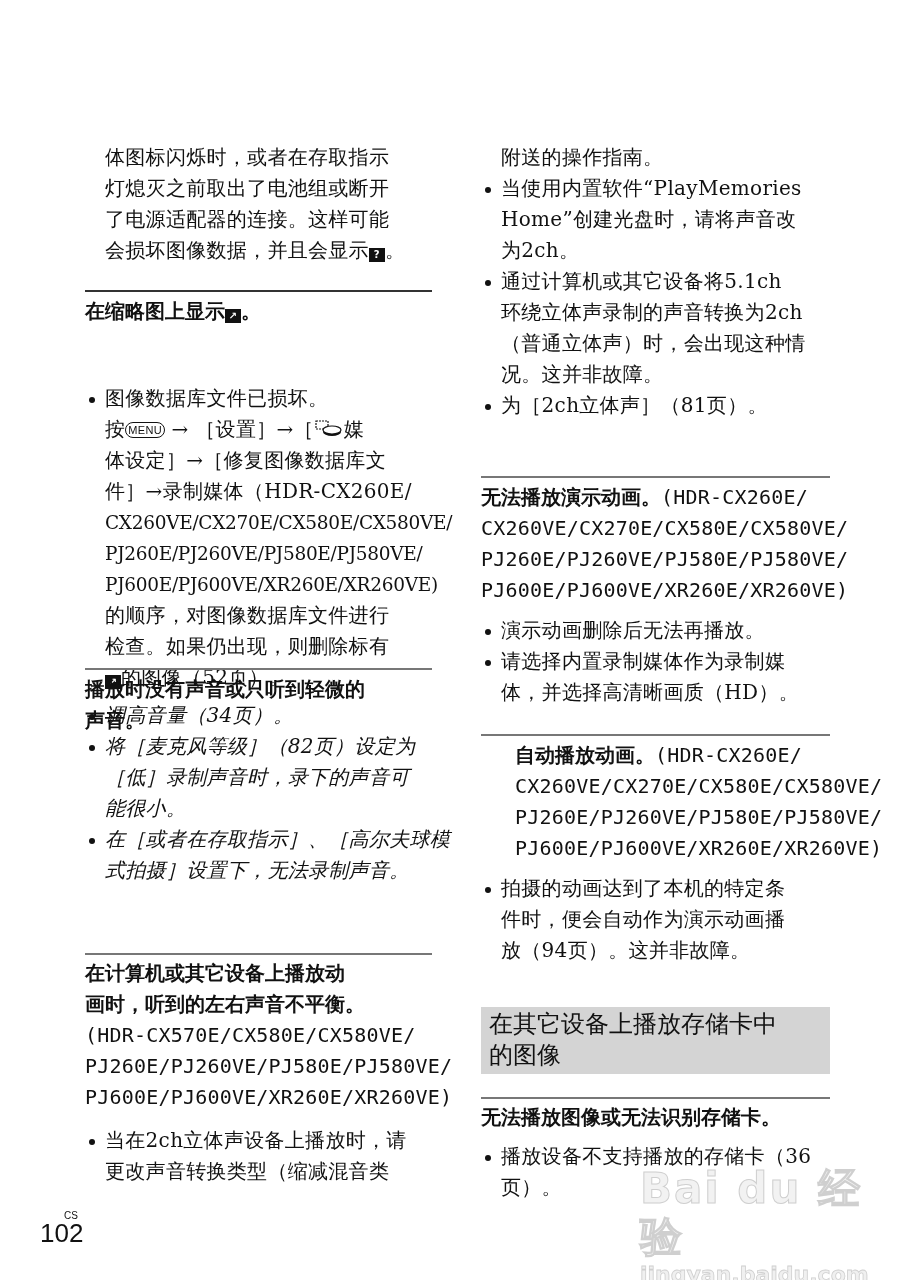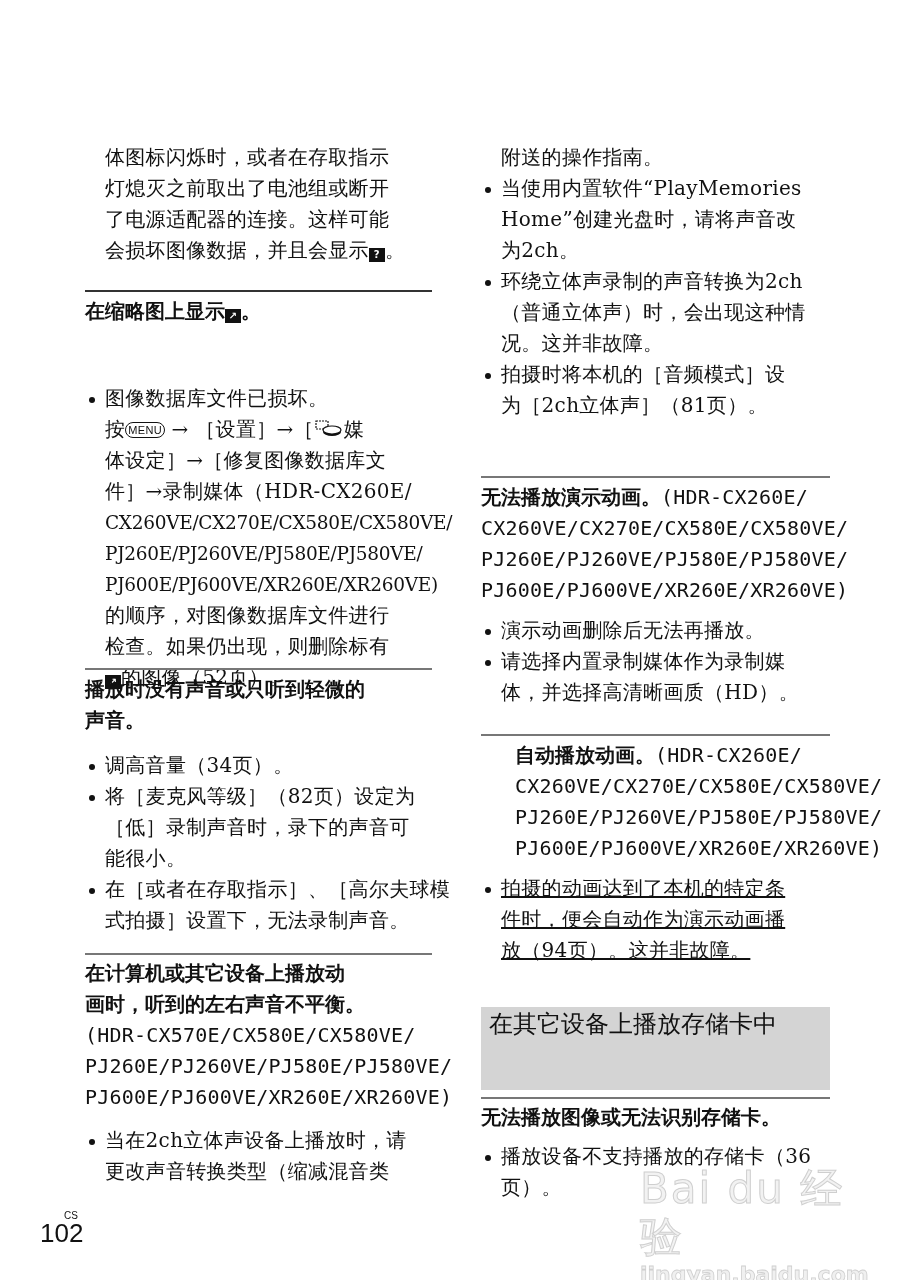--- a/index.html
+++ b/index.html
@@ -50,21 +50,21 @@
     font-family: "Liberation Sans", "DejaVu Sans", sans-serif; font-size: 26px; color: #111;
   }
   .page-sup {
     position: absolute; left: 64px; top: 1210px;
     font-family: "Liberation Sans", sans-serif; font-size: 10px; color: #111;
   }
   .watermark {
     position: absolute; left: 640px; top: 1165px; width: 230px; height: 100px;
     color: #e2e2e2; font-family: "DejaVu Sans", sans-serif;
   }
-  .wm-main { font-size: 42px; font-weight: normal; letter-spacing: 2px;
+  .wm-main { font-size: 42px; font-weight: bold; letter-spacing: 2px;
     -webkit-text-stroke: 1px #cfcfcf; color: #f2f2f2; line-height: 48px; }
   .wm-sub { font-size: 22px; font-weight: bold; color: #f0f0f0;
     -webkit-text-stroke: 0.8px #cfcfcf; line-height: 28px; }
 </style>
 </head>
 <body>
 
 <div class="col col-left">
   <div class="abs txt indent" style="top:142px;">
     <div>体图标闪烁时，或者在存取指示</div>
@@ -98,21 +98,21 @@
     <div class="indent"><span class="icon-box">↗</span><span>的图像（52页）。</span></div>
   </div>
 
   <div class="rule light" style="top:668px;"></div>
 
   <div class="abs head" style="top:674px;">
     <div>播放时没有声音或只听到轻微的</div>
     <div>声音。</div>
   </div>
 
-  <div class="abs txt" style="top:750px;">
+  <div class="abs txt" style="top:700px;font-style:italic;">
     <div class="bullet">调高音量（34页）。</div>
     <div class="bullet">
       <div>将［麦克风等级］（82页）设定为</div>
       <div>［低］录制声音时，录下的声音可</div>
       <div>能很小。</div>
     </div>
     <div class="bullet">
       <div>在［或者在存取指示］、［高尔夫球模</div>
       <div>式拍摄］设置下，无法录制声音。</div>
     </div>
@@ -138,26 +138,26 @@
 
 <div class="col col-right">
   <div class="abs txt" style="top:142px;">
     <div class="indent">附送的操作指南。</div>
     <div class="bullet">
       <div>当使用内置软件“PlayMemories</div>
       <div>Home”创建光盘时，请将声音改</div>
       <div>为2ch。</div>
     </div>
     <div class="bullet">
+      <div>通过计算机或其它设备将5.1ch</div>
       <div>环绕立体声录制的声音转换为2ch</div>
       <div>（普通立体声）时，会出现这种情</div>
       <div>况。这并非故障。</div>
     </div>
     <div class="bullet">
-      <div>拍摄时将本机的［音频模式］设</div>
       <div>为［2ch立体声］（81页）。</div>
     </div>
   </div>
 
   <div class="rule light" style="top:476px;"></div>
 
   <div class="abs" style="top:482px;">
     <div><span class="head">无法播放演示动画。</span><span class="head-model">(HDR-CX260E/</span></div>
     <div class="head-model">CX260VE/CX270E/CX580E/CX580VE/</div>
     <div class="head-model">PJ260E/PJ260VE/PJ580E/PJ580VE/</div>
@@ -174,30 +174,31 @@
 
   <div class="rule light" style="top:734px;"></div>
 
   <div class="abs" style="top:740px;margin-left:34px;">
     <div><span class="head">自动播放动画。</span><span class="head-model">(HDR-CX260E/</span></div>
     <div class="head-model">CX260VE/CX270E/CX580E/CX580VE/</div>
     <div class="head-model">PJ260E/PJ260VE/PJ580E/PJ580VE/</div>
     <div class="head-model">PJ600E/PJ600VE/XR260E/XR260VE)</div>
   </div>
 
-  <div class="abs txt" style="top:873px;text-decoration:underline;">
+  <div class="abs txt" style="top:873px;">
     <div class="bullet">
       <div>拍摄的动画达到了本机的特定条</div>
       <div>件时，便会自动作为演示动画播</div>
       <div>放（94页）。这并非故障。</div>
     </div>
   </div>
 
-  <div class="section-band" style="top:1007px; height:83px;">
+  <div class="section-band" style="top:1007px; height:67px;">
     <div>在其它设备上播放存储卡中</div>
+    <div>的图像</div>
   </div>
 
   <div class="rule light" style="top:1097px;"></div>
 
   <div class="abs head" style="top:1102px;">无法播放图像或无法识别存储卡。</div>
 
   <div class="abs txt" style="top:1141px;">
     <div class="bullet">
       <div>播放设备不支持播放的存储卡（36</div>
       <div>页）。</div>

